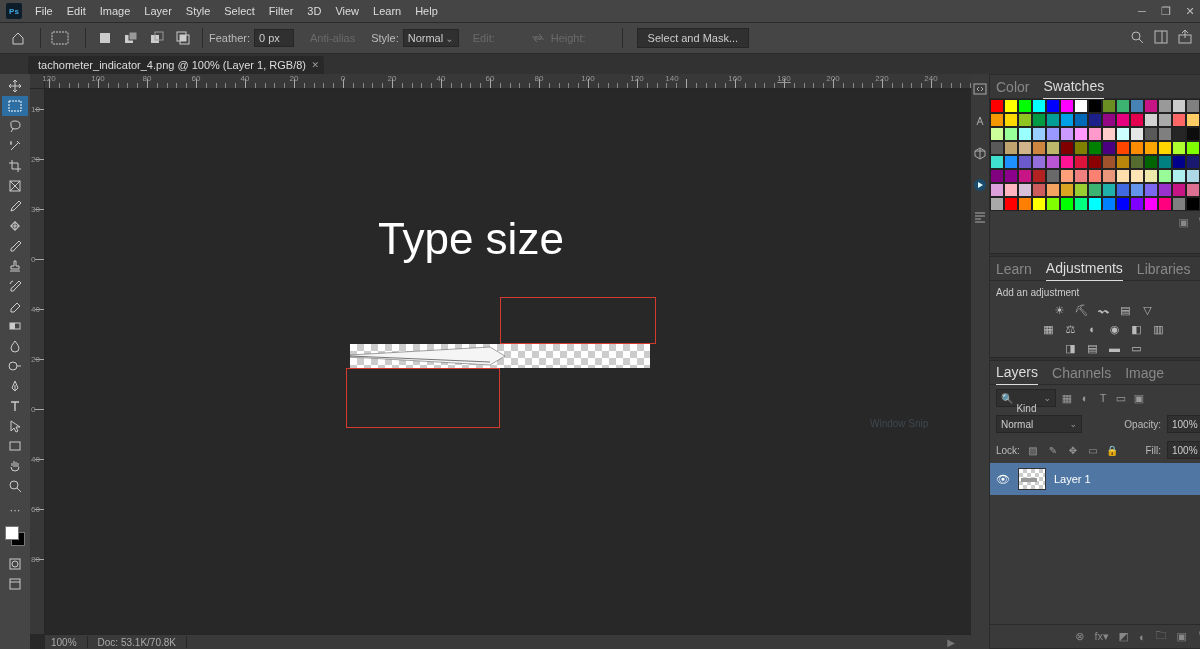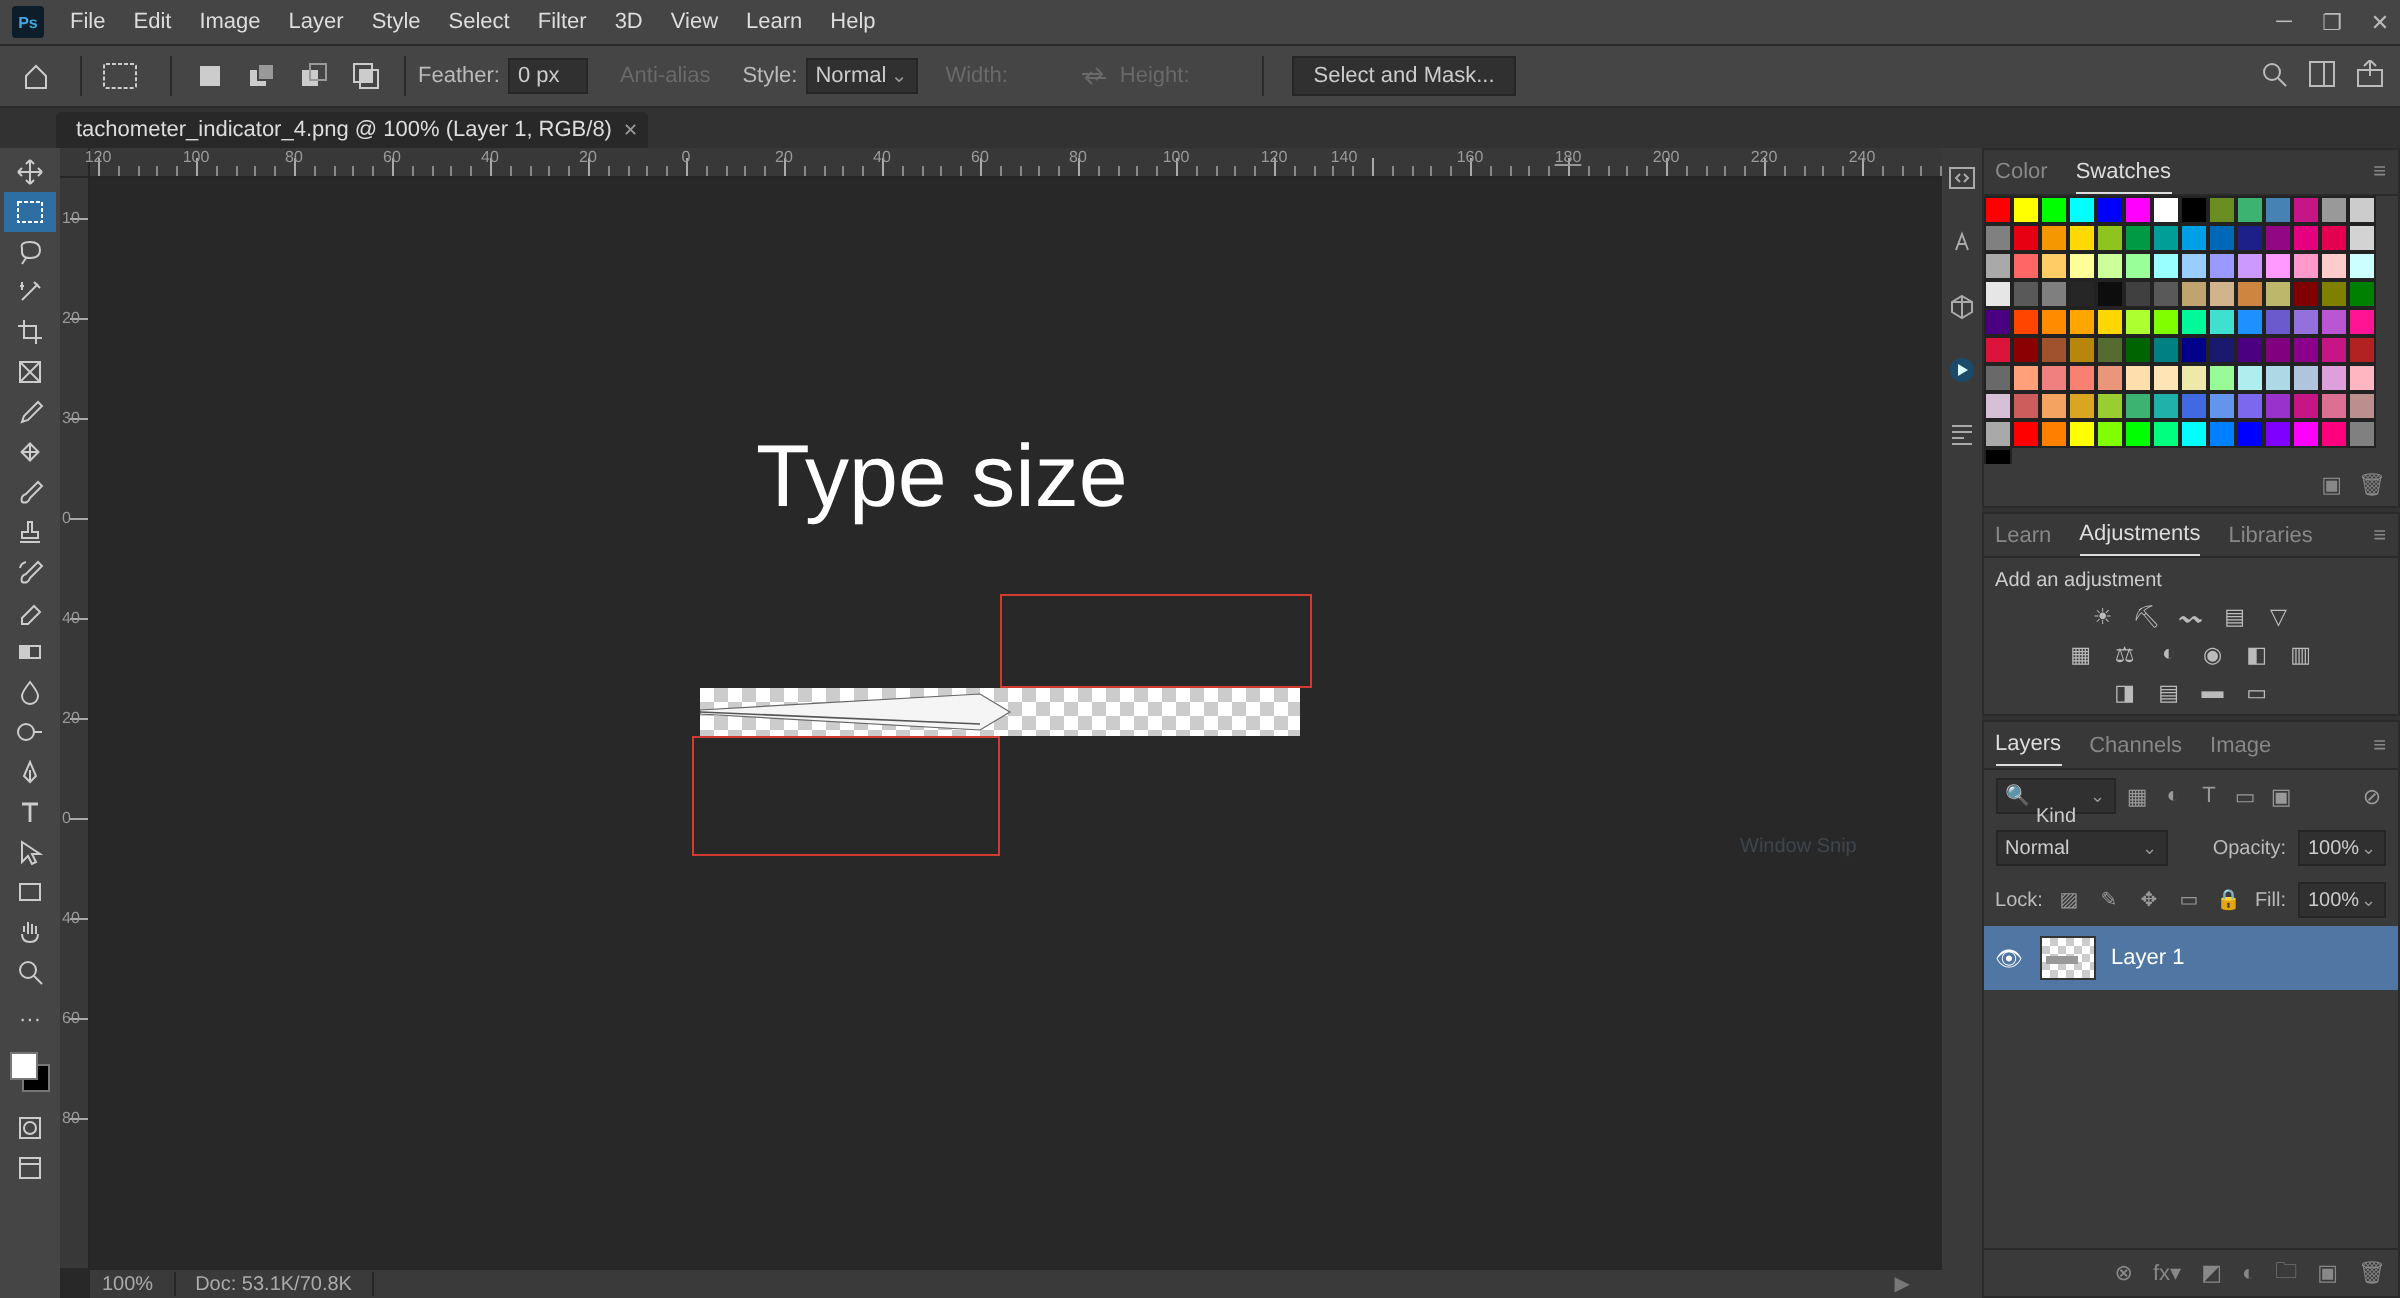--- a/index.html
+++ b/index.html
@@ -74,21 +74,21 @@
 
   
   .rightcol { width:229px; display:flex; flex-direction:row; background:#323232; }
   .iconstrip { width:24px; background:#3a3a3a; display:flex; flex-direction:column; align-items:center; padding-top:6px; gap:14px; }
   .rs-ic { width:18px; height:18px; display:flex; align-items:center; justify-content:center; color:#aaa; }
   .rs-ic.active { color:#fff; }
   .panels { flex:1; display:flex; flex-direction:column; }
   
   .panel { background:#3a3a3a; border:1px solid #2a2a2a; display:flex; flex-direction:column; }
   .panel-head { height:24px; display:flex; align-items:center; padding:0 6px; background:#383838; border-bottom:1px solid #2a2a2a; }
-  .panel-tab { font-size:11px; color:#888; margin-right:14px; padding:4px 0; cursor:default; }
+  .panel-tab { font-size:14px; color:#888; margin-right:14px; padding:4px 0; cursor:default; }
   .panel-tab.active { color:#ddd; border-bottom:1px solid #ddd; }
   .panel-menu { margin-left:auto; color:#888; font-size:11px; }
   .swatchgrid { padding:0; line-height:0; overflow:hidden; }
   .sw { width:14px; height:14px; display:inline-block; border:1px solid #222; margin:0; }
   .panel-foot { height:22px; display:flex; align-items:center; justify-content:flex-end; padding:0 6px; gap:8px; color:#888; }
 
   
   .adj-body { padding:6px 6px 4px 6px; display:flex; flex-direction:column; align-items:center; gap:5px; }
   .adj-row { display:flex; gap:6px; }
   .adj-i { width:16px; height:14px; display:inline-flex; align-items:center; justify-content:center; color:#bbb; }
@@ -169,21 +169,21 @@
       </div>
     <div class="sep"></div>
     <span class="lbl">Feather:</span>
     <span class="numfield">0 px</span>
     <div style="width:16px"></div>
     <span class="lbl dim">Anti-alias</span>
     <div style="width:12px"></div>
     <span class="lbl">Style:</span>
     <span class="selectbox">Normal</span>
     <div style="width:14px"></div>
-    <span class="lbl dim">Width:</span>
+    <span class="lbl dim">Edit:</span>
     <span style="width:26px"></span>
     <div class="opt-icon">
         <svg width="14" height="12">
           <path d="M1 5 H10 M8 2 L11 5 L8 8 M13 7 H4 M6 10 L3 7 L6 4" fill="none" stroke="#6a6a6a"></path>
         </svg>
       </div>
     <span class="lbl dim">Height:</span>
     <span style="width:26px"></span>
     <div class="sep"></div>
     <span class="smask-btn">Select and Mask...</span>

